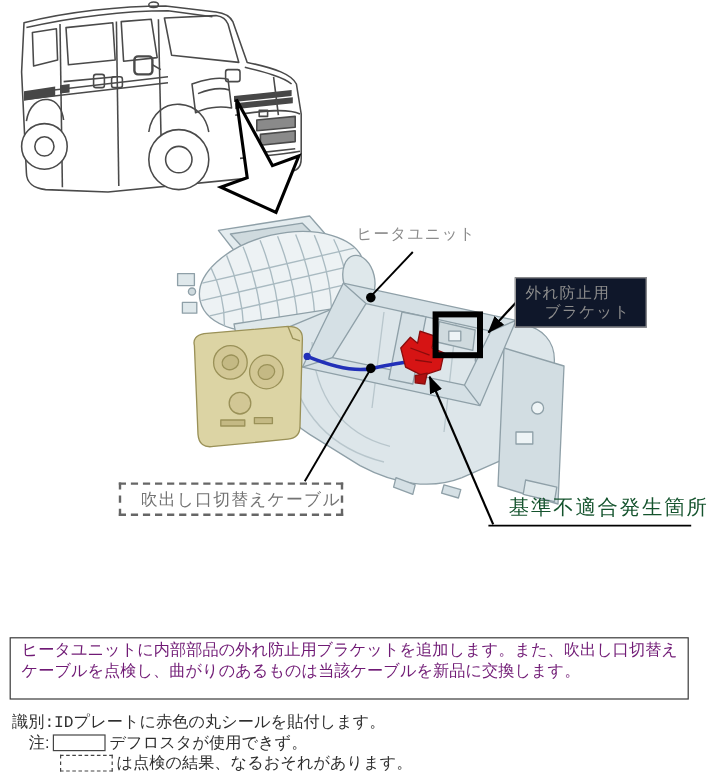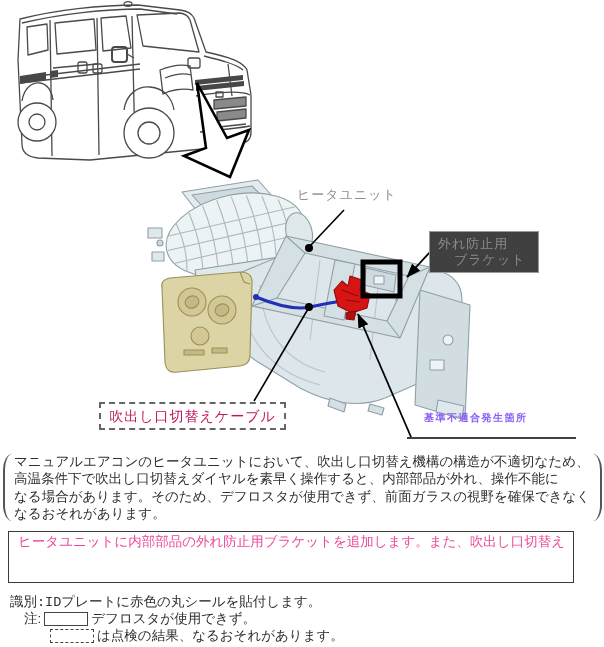--- a/index.html
+++ b/index.html
@@ -4,37 +4,37 @@
 <style>
   html,body{margin:0;padding:0;background:#fff;}
   .page{
     position:relative;width:604px;height:647px;background:#fff;overflow:hidden;
     font-family:"Liberation Sans","DejaVu Sans",sans-serif;color:#2e2e2e;padding-left:22px;
   }
   .abs{position:absolute;}
   svg{display:block;}
   
   .lbl-heater{left:297px;top:186px;font-size:13px;color:#8c8c8c;letter-spacing:1px;white-space:nowrap;}
-  .bracket-box{left:429px;top:231px;width:95px;background:#404040;border:1px solid #9a9a9a;
+  .bracket-box{left:429px;top:231px;width:95px;background:#0f172a;border:1px solid #9a9a9a;
     padding:4px 5px 4px 8px;font-size:13px;line-height:16px;color:#8c8c8c;letter-spacing:1px;}
   .bracket-box .l2{padding-left:16px;}
   .cable-box{left:99px;top:402px;width:183px;height:24px;background:#fff;border:2px dashed #666;
-    font-size:14px;line-height:24px;text-align:center;color:#be185d;letter-spacing:1px;white-space:nowrap;}
-  .defect-lbl{left:424px;top:411px;font-size:10px;font-weight:bold;color:#8b5cf6;letter-spacing:1.5px;white-space:nowrap;}
+    font-size:14px;line-height:24px;text-align:right;color:#737373;letter-spacing:1px;white-space:nowrap;}
+  .defect-lbl{left:424px;top:411px;font-size:17px;font-weight:normal;color:#14532d;letter-spacing:1.5px;white-space:nowrap;}
   
   .desc-wrap{left:0;top:452px;width:604px;height:76px;}
   .paren{position:absolute;top:2px;width:9px;height:67px;}
   .paren.left{left:3px;border-left:2.5px solid #555;border-top-left-radius:9px 16px;border-bottom-left-radius:9px 16px;}
   .paren.right{left:591px;border-right:2.5px solid #555;border-top-right-radius:9px 16px;border-bottom-right-radius:9px 16px;}
   .desc-text{position:absolute;left:14px;top:1px;width:578px;font-size:13.5px;line-height:17.4px;color:#2e2e2e;}
   .desc-text span{display:block;white-space:nowrap;}
   
   .imp-box{left:8px;top:531px;width:555px;height:48px;border:1.5px solid #3a3a3a;padding:2px 0 0 9px;background:#fff;}
   .imp-heading{font-size:14px;font-weight:bold;text-decoration:underline;color:#1c1c1c;letter-spacing:1px;margin-bottom:1px;}
-  .imp-line{font-size:13.5px;line-height:16.5px;color:#ec4899;white-space:nowrap;}
+  .imp-line{font-size:13.5px;line-height:16.5px;color:#701a75;white-space:nowrap;}
   
   .id-line{left:10px;top:593px;font-size:13.5px;color:#2e2e2e;white-space:nowrap;font-family:Liberation Mono, monospace;}
   .note-row{display:flex;align-items:center;font-size:13.5px;color:#2e2e2e;white-space:nowrap;}
   .note1{left:24px;top:610px;}
   .note2{left:47px;top:627px;}
   .legend-box{display:inline-block;width:42px;height:12px;background:#fff;margin:0 3px;}
   .legend-box.solid{border:1.5px solid #444;}
   .legend-box.dashed{border:1.5px dashed #444;}
 </style>
 </head>
@@ -169,33 +169,24 @@
 
   <div class="abs bracket-box">
     <div>外れ防止用</div>
     <div class="l2">ブラケット</div>
   </div>
 
   <div class="abs cable-box">吹出し口切替えケーブル</div>
 
   <div class="abs defect-lbl">基準不適合発生箇所</div>
 
-  <div class="abs desc-wrap">
-    <div class="paren left"></div>
-    <div class="desc-text">
-      <span>マニュアルエアコンのヒータユニットにおいて、吹出し口切替え機構の構造が不適切なため、</span>
-      <span>高温条件下で吹出し口切替えダイヤルを素早く操作すると、内部部品が外れ、操作不能に</span>
-      <span>なる場合があります。そのため、デフロスタが使用できず、前面ガラスの視野を確保できなく</span>
-      <span>なるおそれがあります。</span>
-    </div>
-    <div class="paren right"></div>
-  </div>
 
   <div class="abs imp-box">
     <div class="imp-line">ヒータユニットに内部部品の外れ防止用ブラケットを追加します。また、吹出し口切替え</div>
+    <div class="imp-line">ケーブルを点検し、曲がりのあるものは当該ケーブルを新品に交換します。</div>
   </div>
 
   <div class="abs id-line">識別:IDプレートに赤色の丸シールを貼付します。</div>
 
   <div class="abs note-row note1">
     <span>注:</span>
     <span class="legend-box solid"></span>
     <span>デフロスタが使用できず。</span>
   </div>
 

